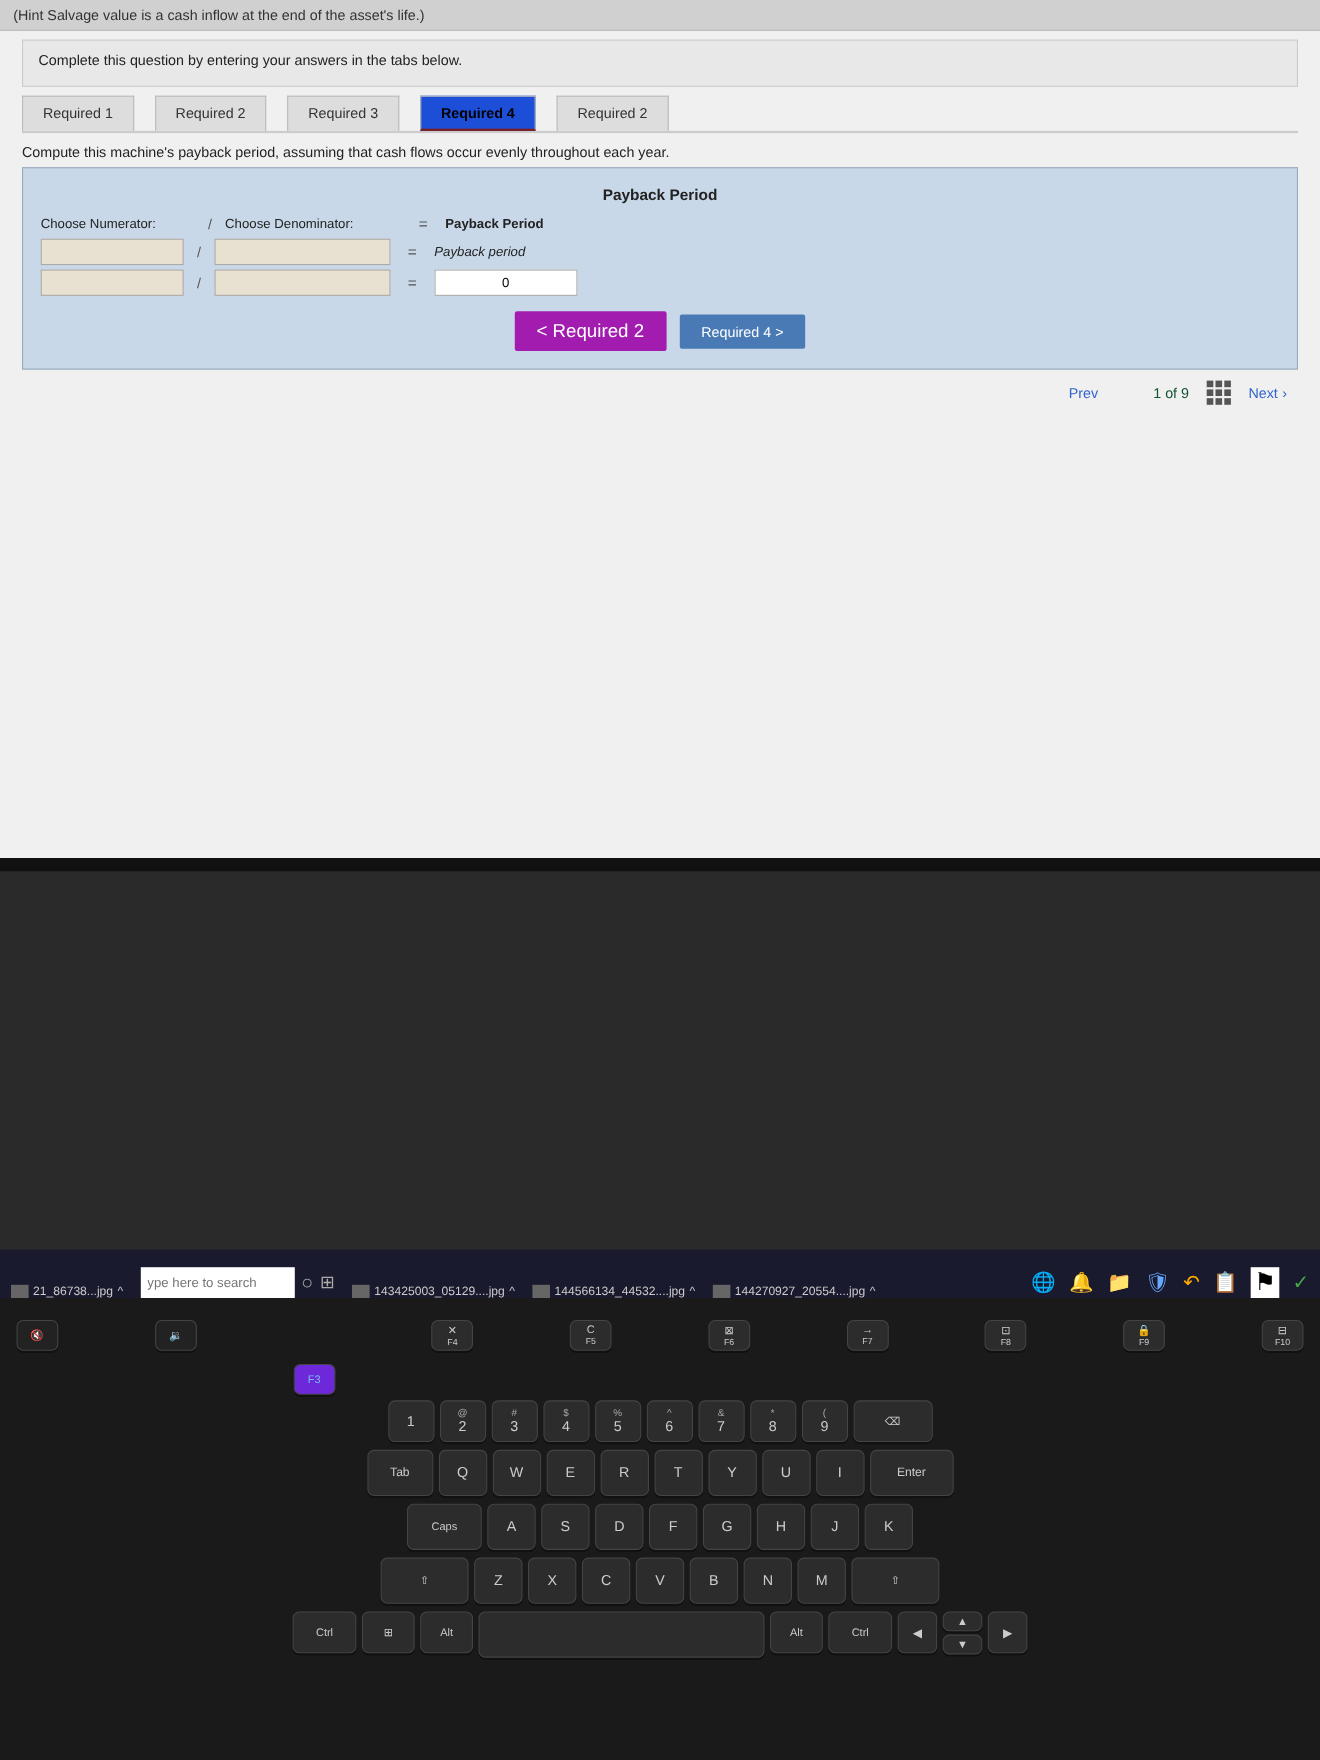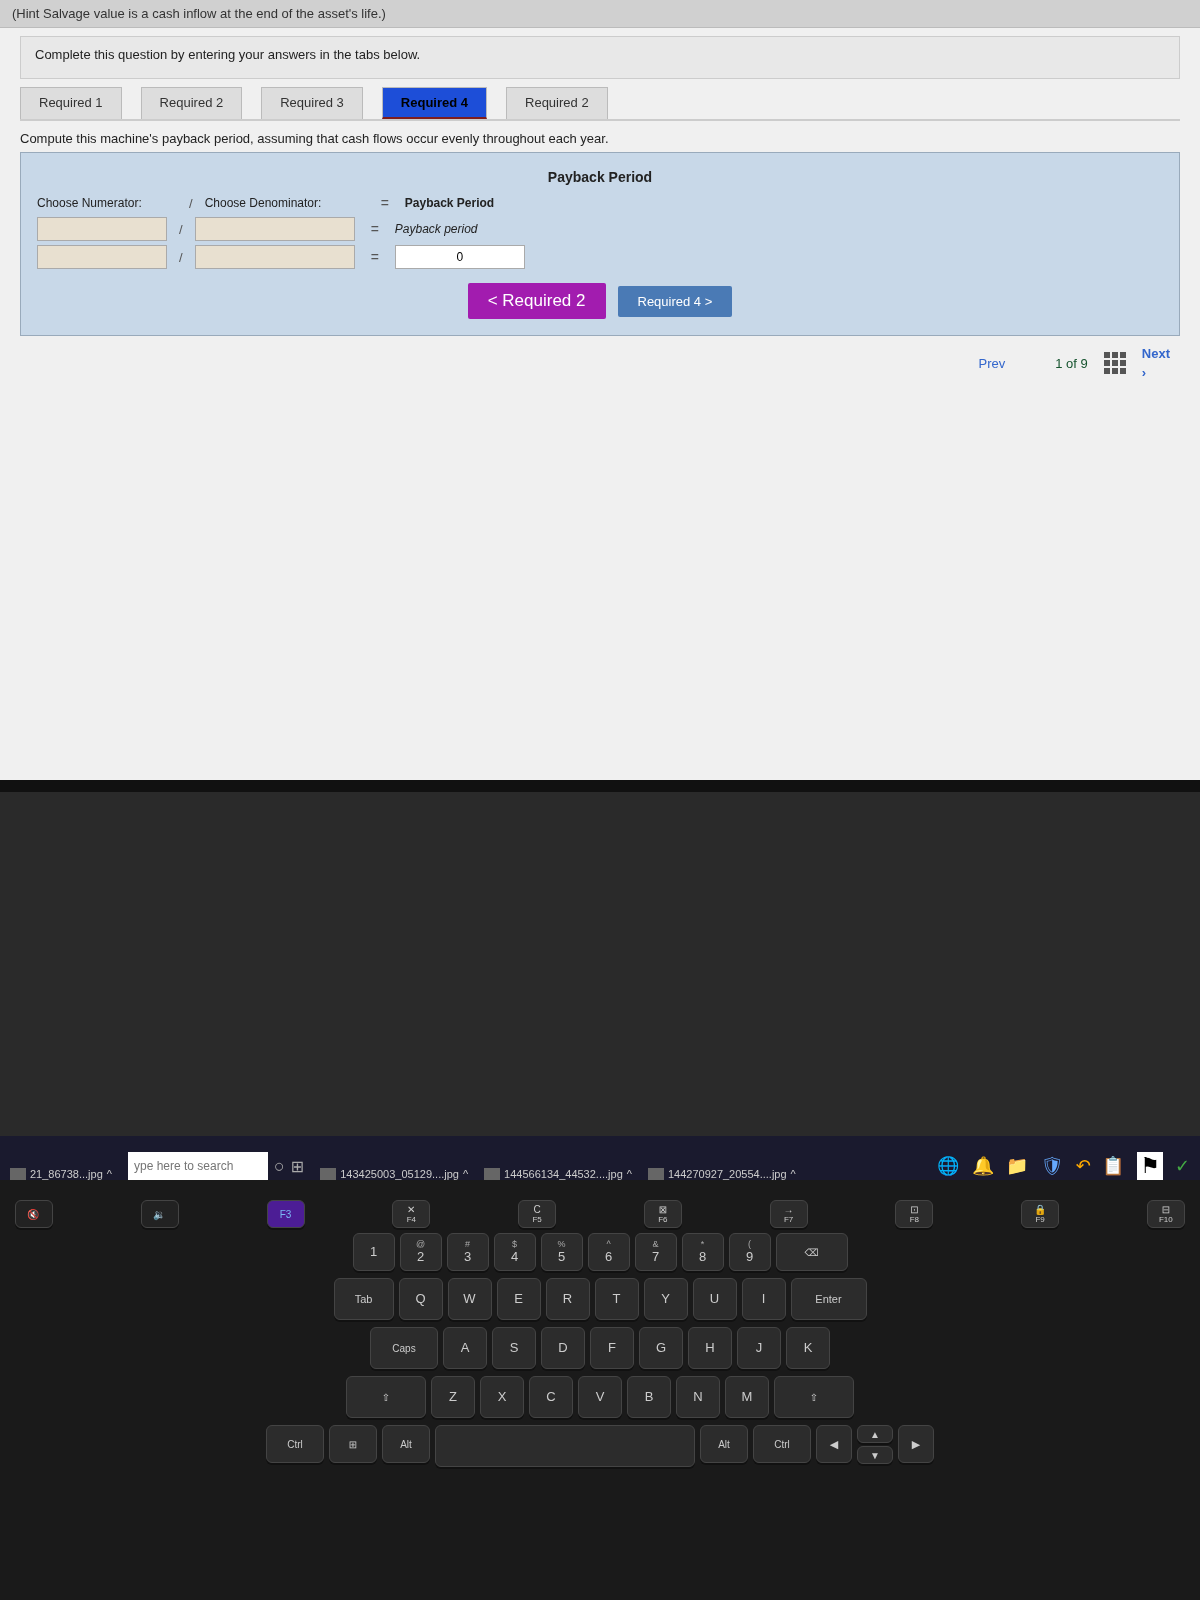--- a/index.html
+++ b/index.html
@@ -238,26 +238,25 @@
     .grid-icon span {
       width: 6px;
       height: 6px;
       background: #555;
       display: block;
     }
 
     .next-link {
       color: #3366cc;
       cursor: pointer;
-      font-weight: 700;
+      font-weight: 400;
       text-decoration: none;
       display: flex;
       align-items: flex-start;
       gap: 4px;
-      flex-direction: column;
     }
 
     
     .taskbar {
       position: absolute;
       bottom: 420px;
       left: 0;
       right: 0;
       height: 44px;
       background: #1a1a2e;
@@ -368,22 +367,23 @@
     .key-win { width: 48px; height: 38px; font-size: 10px; }
 
     
     .key-mute {
       background: #222;
       color: #aaa;
     }
 
     
     .key-accent {
-      background: #4c1d95;
+      background: #6d28d9;
       color: #7ab8f5;
+      margin-top: 40px;
     }
 
     .fn-row-container {
       display: flex;
       justify-content: space-between;
       margin-bottom: 5px;
       padding: 0 5px;
     }
 
     

